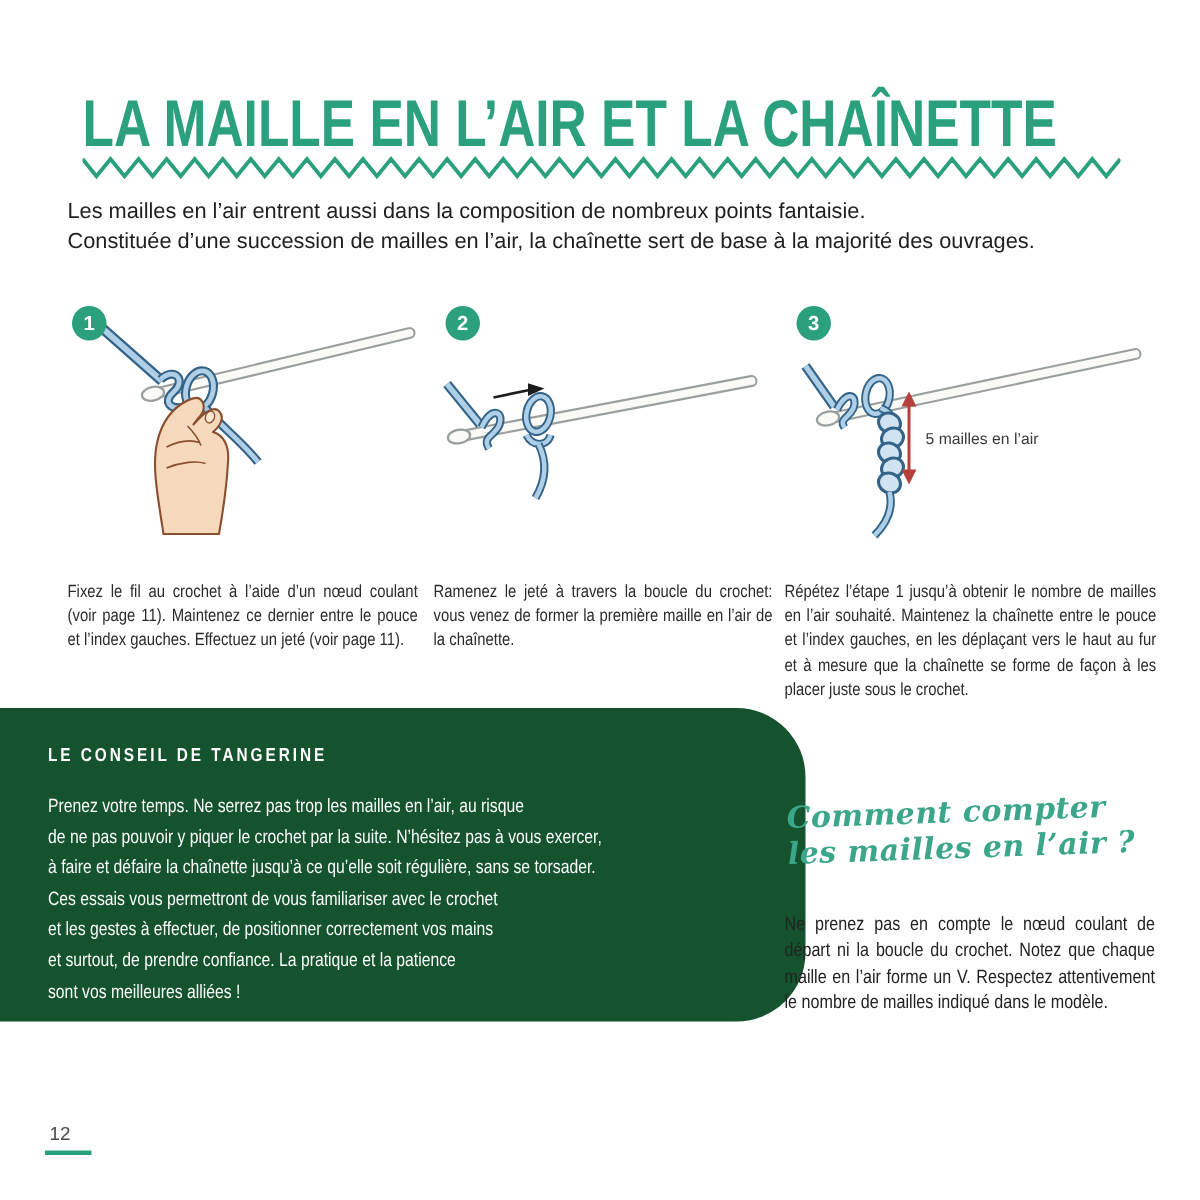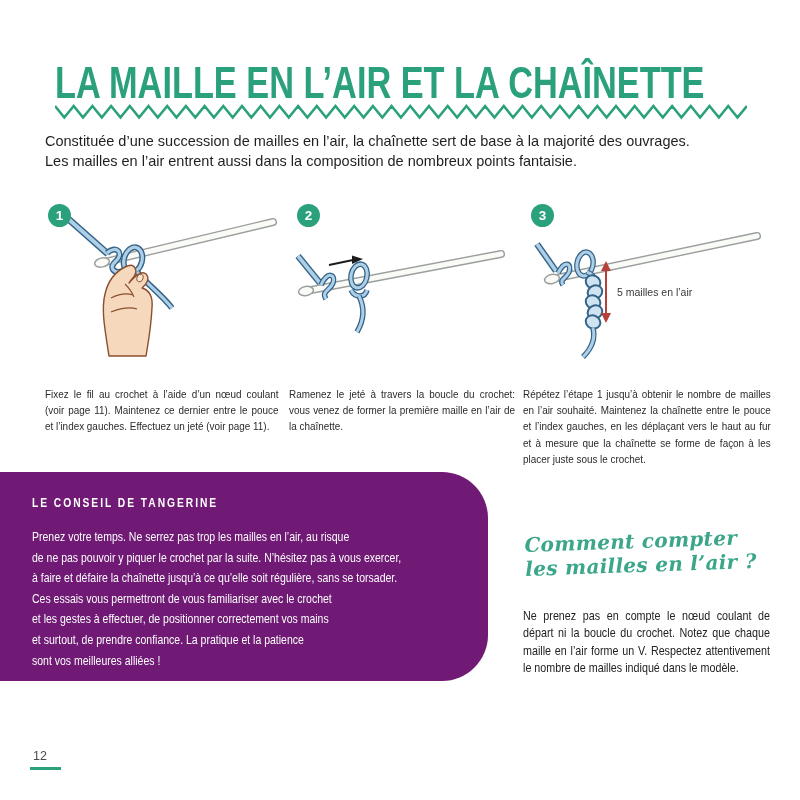--- a/index.html
+++ b/index.html
@@ -25,22 +25,22 @@
   }
   .caption{
     position:absolute;top:374px;font-size:11.8px;line-height:16.3px;color:#2a2a2a;
     text-align:justify;transform:scaleX(0.84);transform-origin:0 0;
   }
   #cap1{left:45px;width:278px;}
   #cap2{left:289px;width:269px;}
   #cap3{left:523px;width:295px;}
   
   .conseil-box{
-    position:absolute;left:0;top:472px;width:488px;height:209px;
-    background:#701a75;border-radius:0 46px 46px 0;
+    position:absolute;left:0;top:472px;width:537px;height:209px;
+    background:#14532d;border-radius:0 46px 46px 0;
   }
   .conseil-inner{
     position:absolute;left:32px;top:24px;width:500px;
     transform:scaleX(0.82);transform-origin:0 0;color:#ffffff;
   }
   .conseil-heading{font-size:12.5px;font-weight:700;letter-spacing:2.4px;margin-bottom:17px;}
   .conseil-line{font-size:12.8px;line-height:20.6px;white-space:nowrap;color:#fbfdfc;}
   
   .compter-heading{
     position:absolute;left:524px;top:533px;color:#3ba689;
@@ -61,22 +61,22 @@
 </head>
 <body>
 
 <div class="page">
 
   <div class="title">LA MAILLE EN L’AIR ET LA CHAÎNETTE</div>
   <svg class="zigzag" viewBox="0 0 692 18" preserveAspectRatio="none">
     <polyline points="0.0,3 9.3,14.5 18.7,3 28.0,14.5 37.4,3 46.8,14.5 56.1,3 65.5,14.5 74.8,3 84.1,14.5 93.5,3 102.8,14.5 112.2,3 121.5,14.5 130.9,3 140.3,14.5 149.6,3 158.9,14.5 168.3,3 177.7,14.5 187.0,3 196.3,14.5 205.7,3 215.0,14.5 224.4,3 233.8,14.5 243.1,3 252.4,14.5 261.8,3 271.1,14.5 280.5,3 289.8,14.5 299.2,3 308.6,14.5 317.9,3 327.3,14.5 336.6,3 345.9,14.5 355.3,3 364.6,14.5 374.0,3 383.3,14.5 392.7,3 402.1,14.5 411.4,3 420.8,14.5 430.1,3 439.4,14.5 448.8,3 458.1,14.5 467.5,3 476.8,14.5 486.2,3 495.5,14.5 504.9,3 514.3,14.5 523.6,3 532.9,14.5 542.3,3 551.6,14.5 561.0,3 570.4,14.5 579.7,3 589.0,14.5 598.4,3 607.8,14.5 617.1,3 626.4,14.5 635.8,3 645.1,14.5 654.5,3 663.9,14.5 673.2,3 682.5,14.5 691.9,3" fill="none" stroke="#2aa17c" stroke-width="2.6"></polyline>
   </svg>
   <div class="intro">
+    <div>Les mailles en l’air entrent aussi dans la composition de nombreux points fantaisie.</div>
     <div>Constituée d’une succession de mailles en l’air, la chaînette sert de base à la majorité des ouvrages.</div>
-    <div>Les mailles en l’air entrent aussi dans la composition de nombreux points fantaisie.</div>
   </div>
 
   <div class="badge" style="left:48px;top:204px;">1</div>
   <div class="badge" style="left:297px;top:204px;">2</div>
   <div class="badge" style="left:531px;top:204px;">3</div>
 
   <svg class="step-illu" style="left:45px;top:198px;" width="235" height="170" viewBox="0 0 235 170">
     <g>
       <path d="M60,64 L228,24" stroke="#9aa09e" stroke-width="8" stroke-linecap="round" fill="none"></path>
       <path d="M60,64 L228,24" stroke="#fafaf7" stroke-width="5.2" stroke-linecap="round" fill="none"></path>

